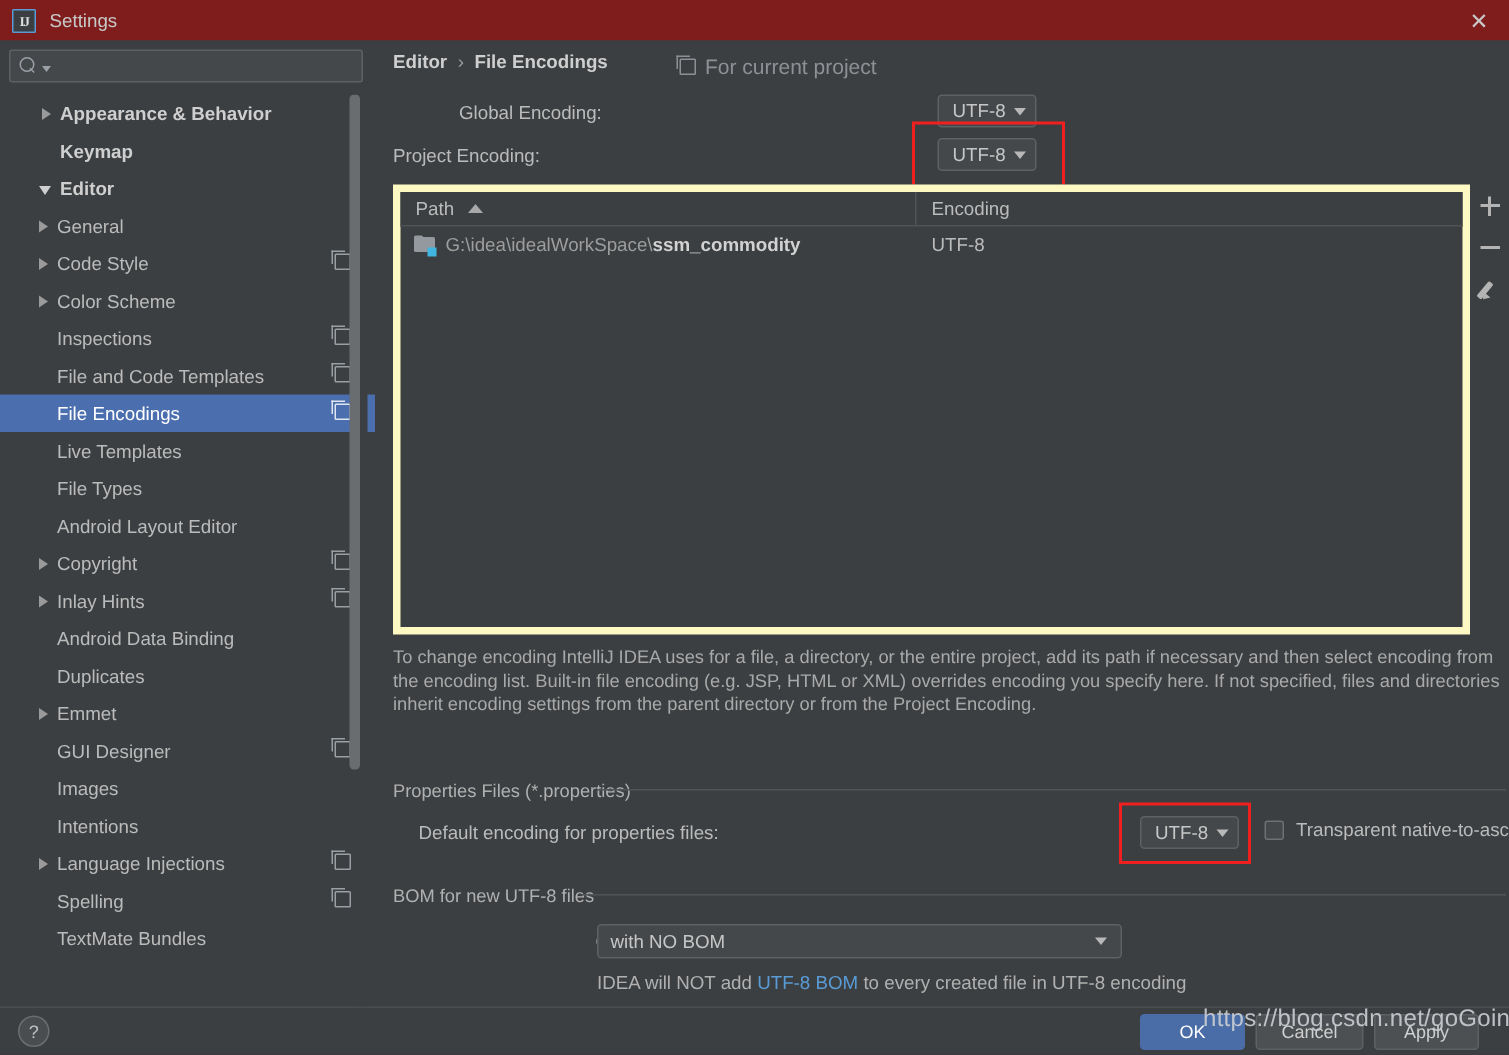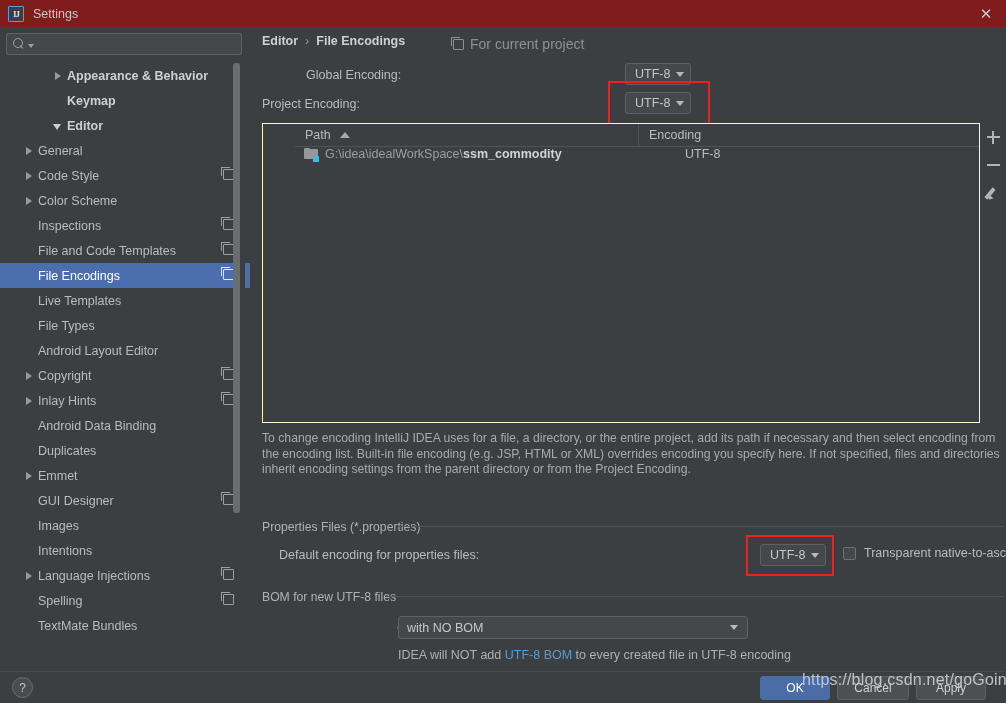--- a/index.html
+++ b/index.html
@@ -108,21 +108,21 @@
     width: 0; height: 0;
     border-top: 4.5px solid transparent; border-bottom: 4.5px solid transparent;
     border-left: 6px solid #9a9a9a;
   }
   .arrow.down::before {
     content: ""; position: absolute; left: 2px; top: 5px;
     width: 0; height: 0;
     border-left: 4.5px solid transparent; border-right: 4.5px solid transparent;
     border-top: 6px solid #cfcfcf;
   }
-  .lvl0 { padding-left: 8px; margin-left: 43px; }
+  .lvl0 { padding-left: 24px; }
   .lvl1 { padding-left: 22px; }
   .copy-icon {
     position: absolute; right: 16px; top: 6px;
     width: 11px; height: 11px;
     border: 1px solid #9a9fa4;
     border-radius: 1px;
   }
   .copy-icon::before {
     content: ""; position: absolute; left: -3px; top: -3px;
     width: 8px; height: 8px;
@@ -237,39 +237,38 @@
     border: 2.5px solid #f02020;
     pointer-events: none;
   }
   #redbox-encodings { left: 358px; top: 54px; width: 102px; height: 72px; }
   #redbox-props     { left: 496px; top: 508px; width: 88px; height: 41px; }
 
   
   .table-wrap {
     position: absolute; left: 12px; top: 96px;
     width: 718px; height: 300px;
-    border: 1px solid #fef9c3;
-    background: #3c3f41;
-    padding-left: 32px;
+    border: 5px solid #fef9c3;
+    background: #3c3f41;
   }
   .thead {
     display: flex; height: 23px;
     background: #3c3f41;
     border-bottom: 1px solid #4f5355;
     align-items: center;
     color: #bbbbbb; font-size: 12.5px;
   }
   .th-path { width: 344px; padding-left: 10px; display: flex; align-items: center; height: 23px; border-right: 1px solid #4f5355; box-sizing: border-box;}
   .th-enc  { flex: 1; padding-left: 10px; display: flex; align-items: center; height: 23px; }
   .sort-asc {
     width: 0; height: 0; margin-left: 9px;
     border-left: 5px solid transparent; border-right: 5px solid transparent;
     border-bottom: 6px solid #a8a8a8;
   }
-  .trow { display: flex; height: 24px; align-items: flex-start; gap: 36px; }
+  .trow { display: flex; height: 24px; align-items: center; }
   .td-path { width: 344px; padding-left: 9px; display: flex; align-items: center; }
   .td-enc  { flex: 1; padding-left: 10px; color: #bbbbbb; font-size: 12.5px; }
   .folder-icon {
     position: relative; width: 14px; height: 12px; margin-right: 7px; flex: 0 0 14px;
   }
   .folder-icon::before {
     content: ""; position: absolute; left: 0; top: 1px;
     width: 14px; height: 10px; background: #93999e; border-radius: 1px;
   }
   .folder-icon::after {

